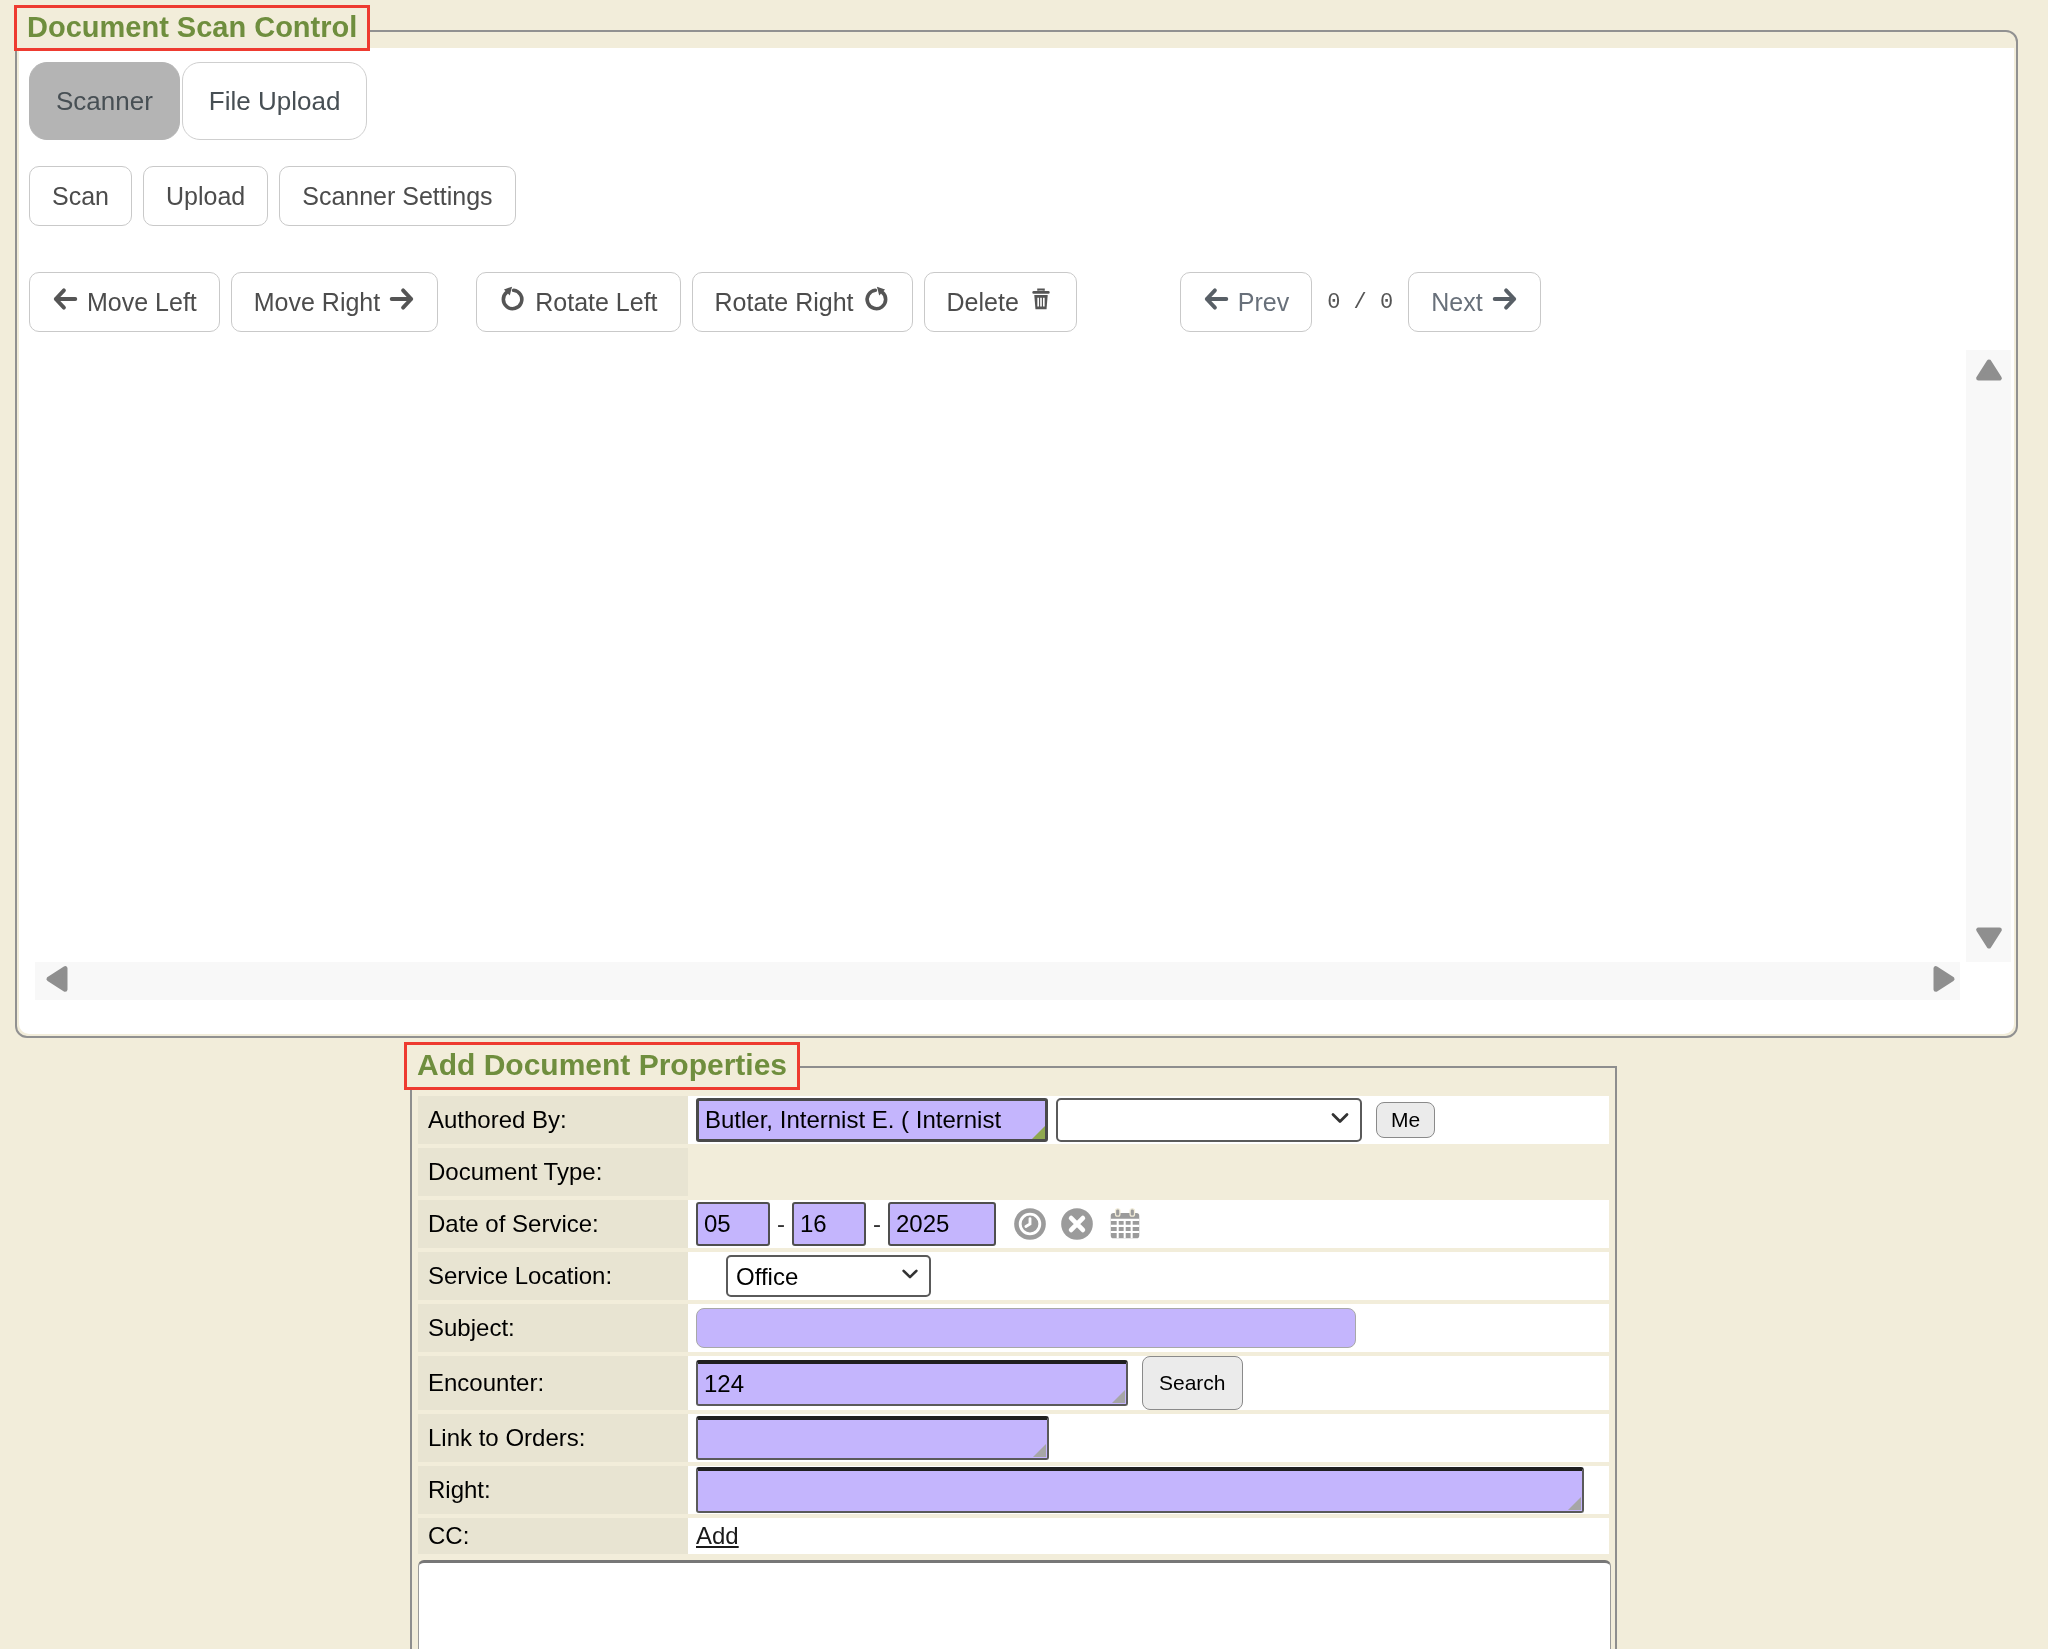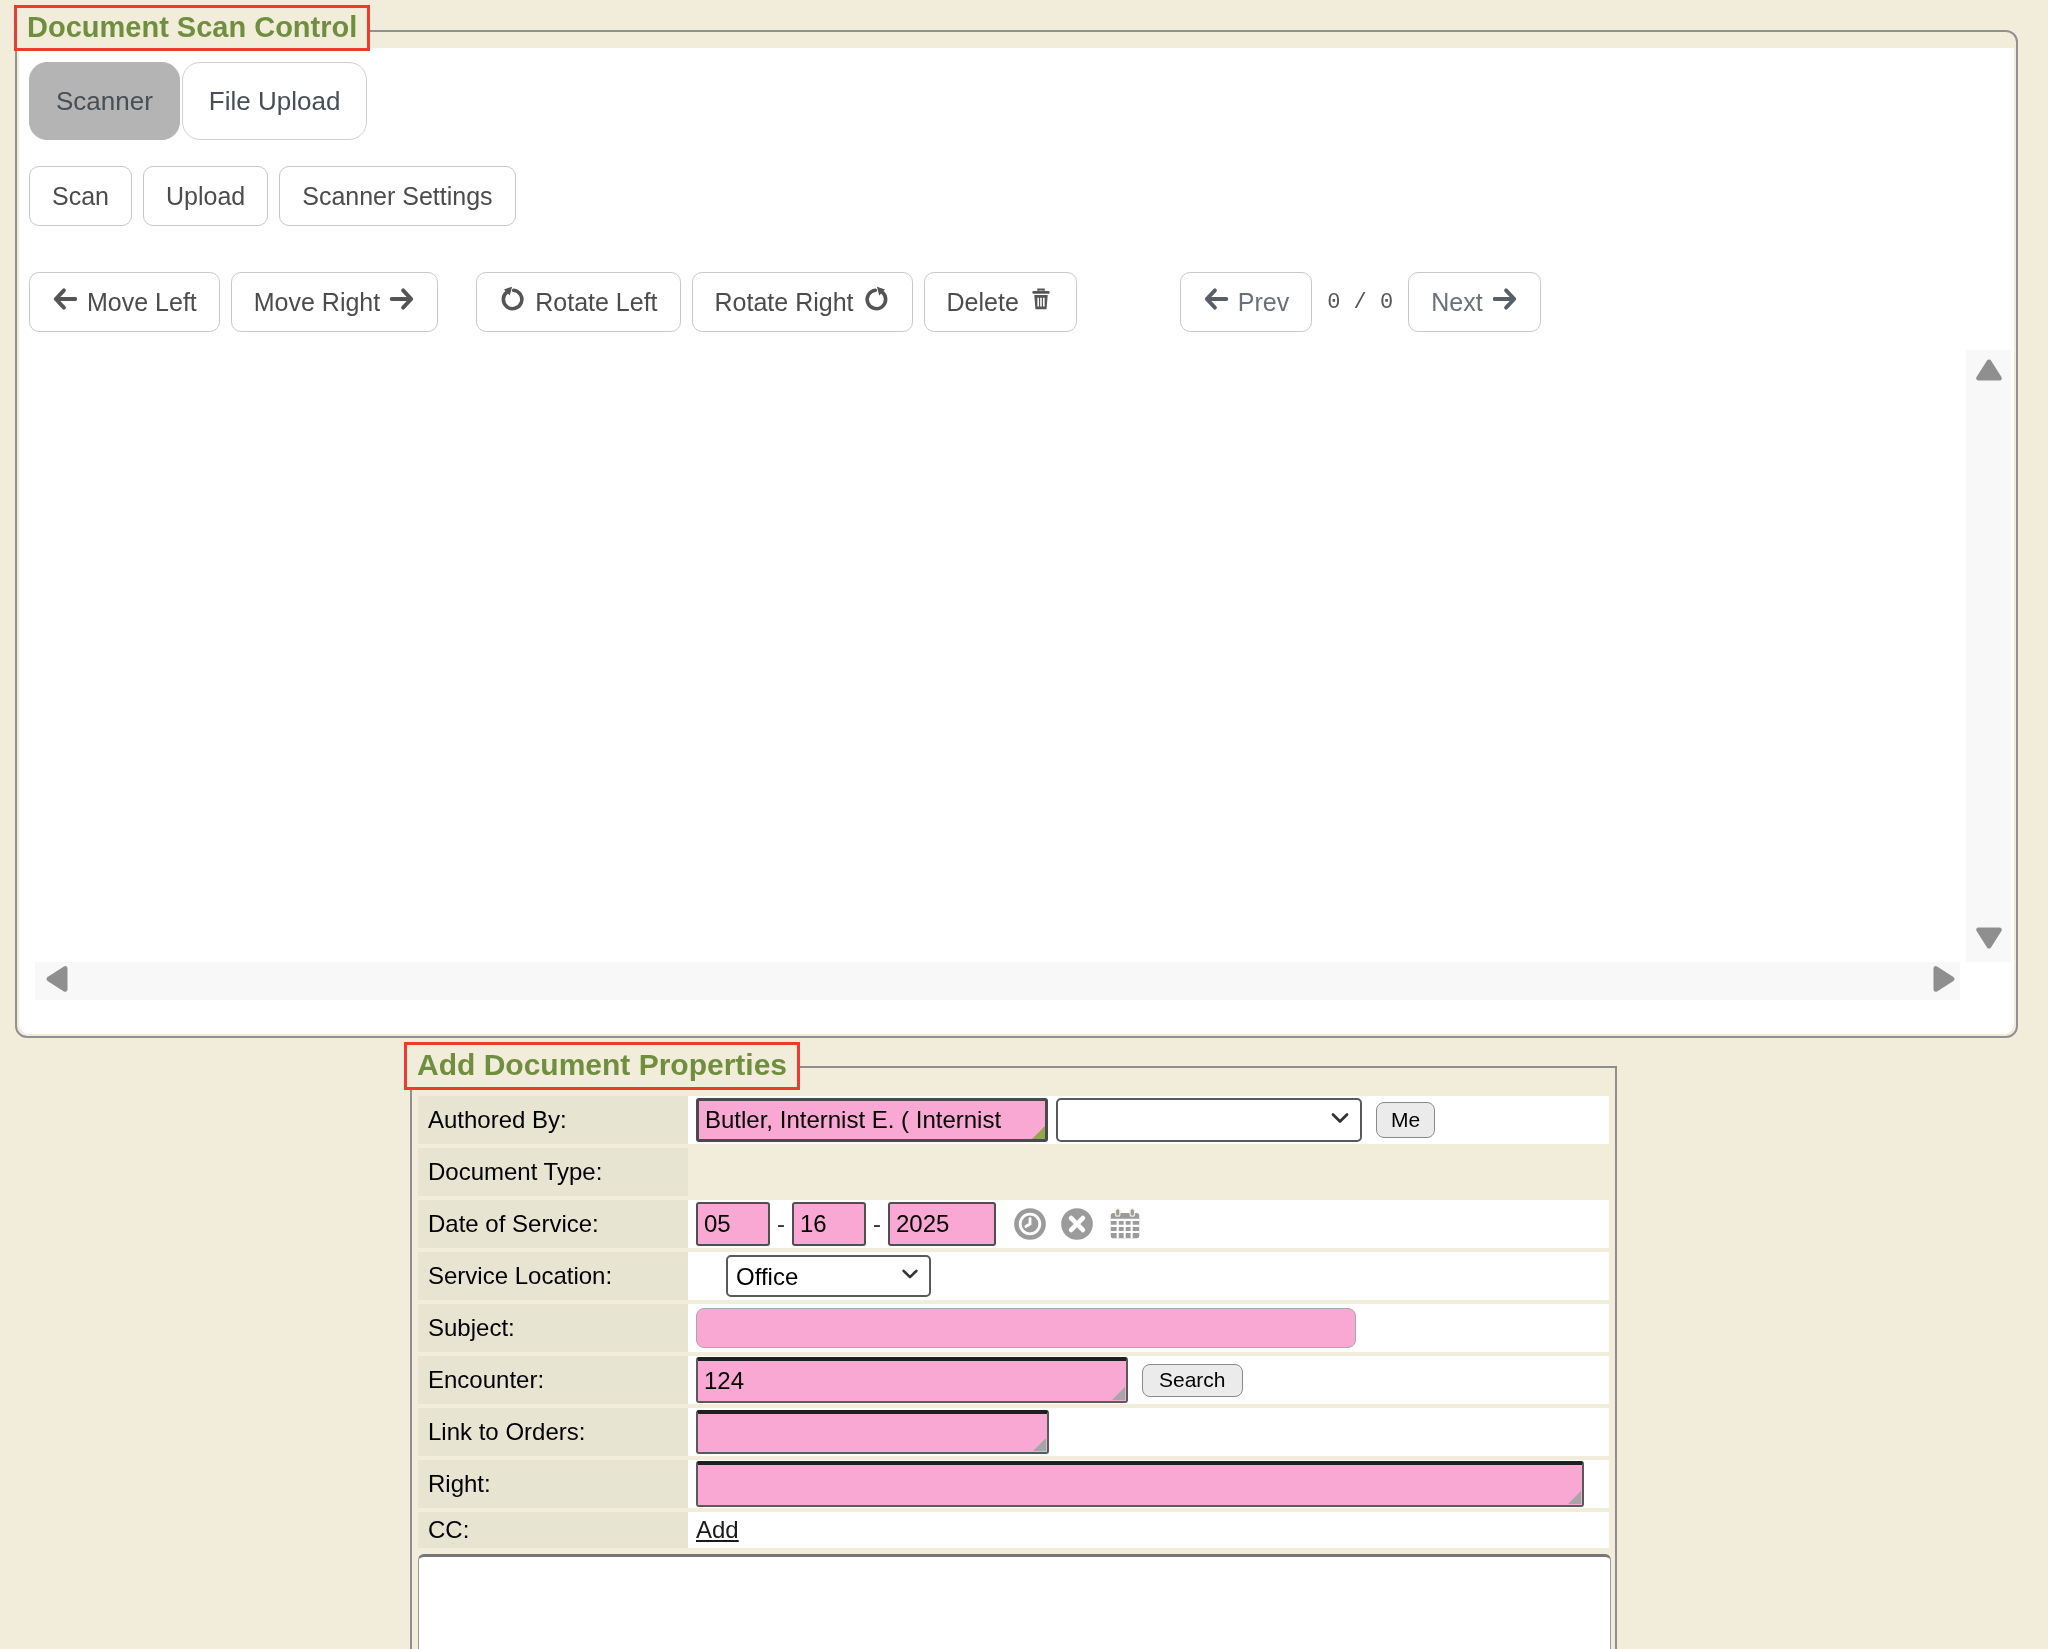--- a/index.html
+++ b/index.html
@@ -103,40 +103,40 @@
   input, select, textarea, button { font-family:inherit; }
   .inwrap { position:relative; display:inline-flex; flex:none; }
   .grip {
     position:absolute; right:3px; bottom:3px; width:0; height:0;
     border-style:solid; border-width:0 0 13px 13px;
     border-color:transparent transparent #a6a6a6 transparent;
     pointer-events:none;
   }
   .grip.green { border-color:transparent transparent #8fa84f transparent; }
 
-  .txt { font-size:24px; color:#000; padding:0 6px; background:#f9a8d4; }
+  .txt { font-size:24px; color:#000; padding:0 6px; background:#c4b5fd; }
   .dark  { border:2px solid #5a5a5a; border-top:4px solid #1f1f1f; border-radius:3px; }
   .plain { border:2px solid #4f4f4f; border-radius:3px; }
   .thin  { border:1px solid #a8a8a8; border-radius:8px; }
 
   .selwrap { position:relative; display:inline-flex; flex:none; }
   .selwrap select {
     appearance:none; -webkit-appearance:none; -moz-appearance:none;
     width:100%; height:100%;
     border:2px solid #5a5a5a; border-radius:5px; background:#fff;
     font-size:24px; color:#000; padding:0 44px 0 8px;
   }
   .chev { position:absolute; right:10px; top:50%; transform:translateY(-50%); pointer-events:none; }
 
   .mini-btn {
     background:#ebebeb; border:1px solid #8a8a8a; border-radius:8px;
     color:#000; cursor:pointer;
   }
   .me-btn { height:36px; padding:0 14px; font-size:21px; margin-left:14px; }
-  .search-btn { height:33px; padding:2px 16px; font-size:21px; margin-left:14px; }
+  .search-btn { height:54px; padding:2px 16px; font-size:21px; margin-left:14px; }
 
   .date-sep { font-size:24px; color:#333; margin:0 7px; }
   .date-icons { display:flex; align-items:center; gap:9px; margin-left:15px; }
   .date-icons svg { display:block; }
 
   .add-link { font-size:24px; color:#1a1a1a; text-decoration:underline; cursor:pointer; }
 
   .notes {
     display:block; margin-top:6px;
     width:1193px; height:112px;

